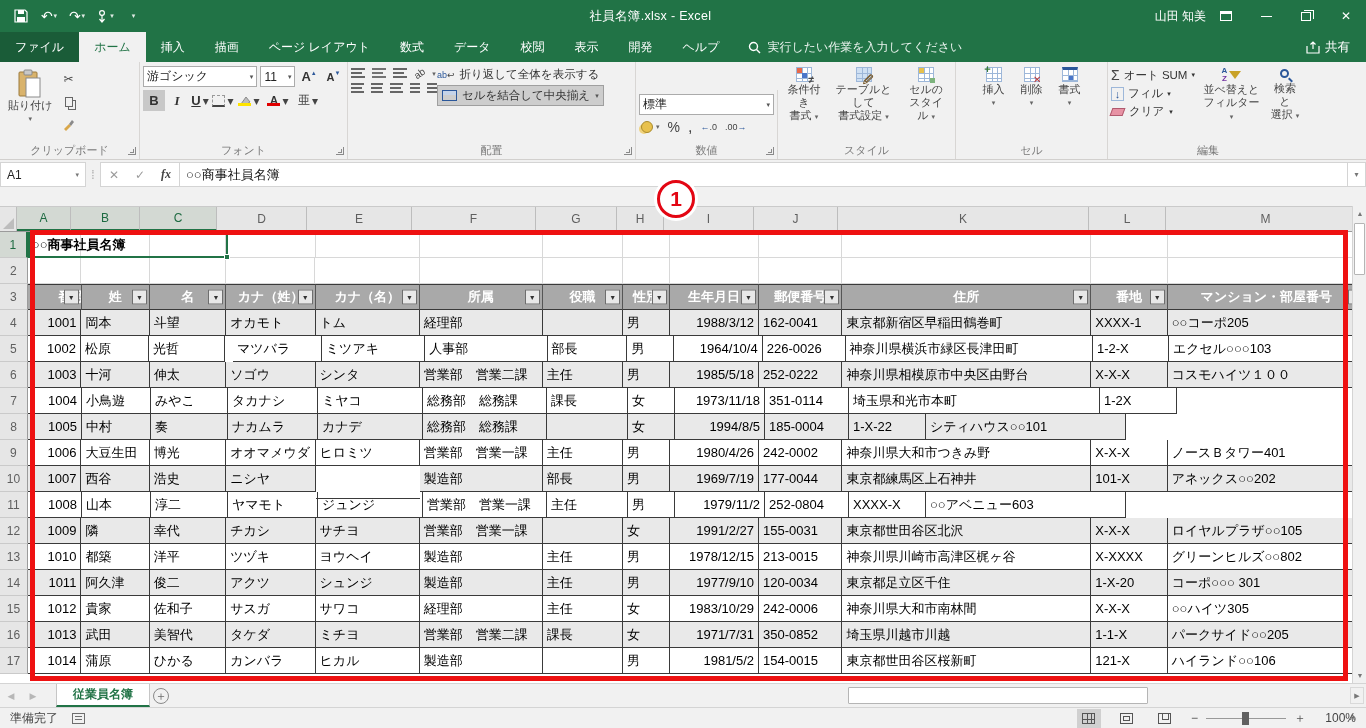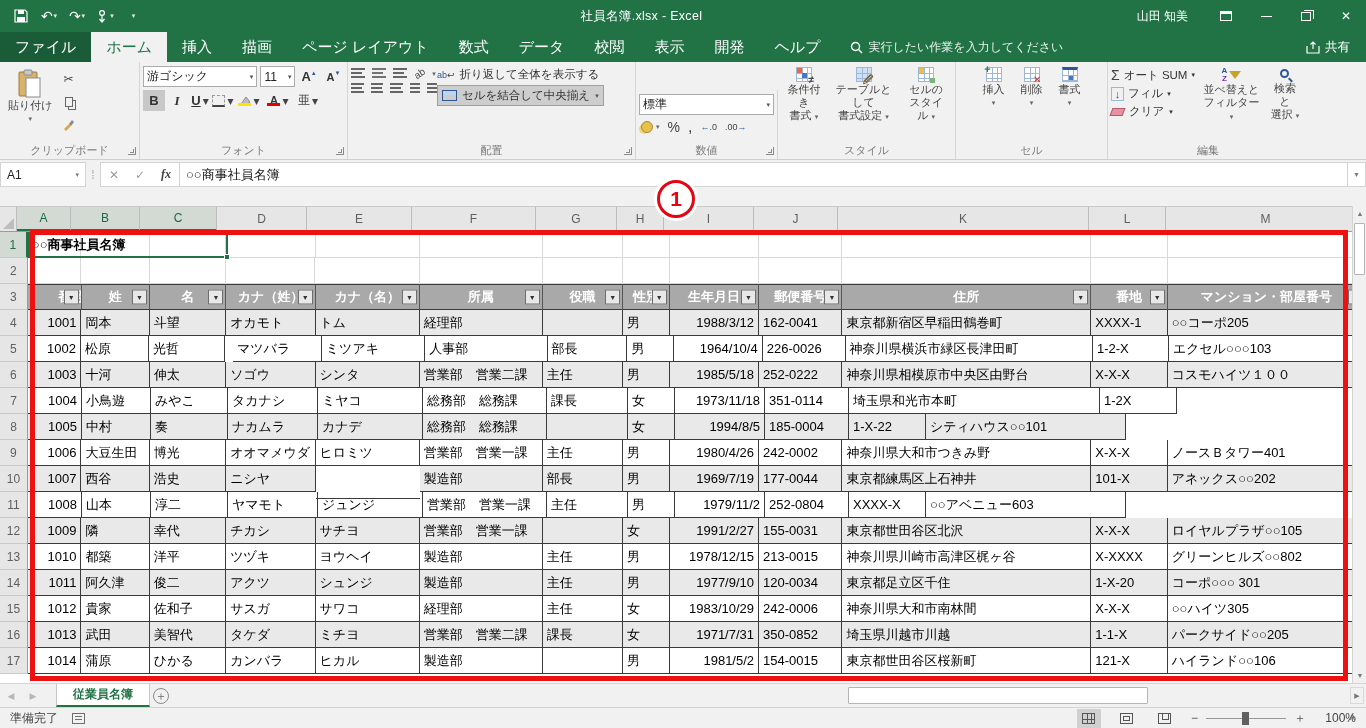--- a/index.html
+++ b/index.html
@@ -7,30 +7,30 @@
   body { font-family:"Liberation Sans","DejaVu Sans",sans-serif; font-size:12px; background:#fff; }
   .app { position:relative; width:1366px; height:728px; background:#f1f1f1; }
 
   
   .titlebar { height:32px; background:#217346; color:#fff; display:flex; align-items:center; }
   .qat { display:flex; align-items:center; gap:2px; padding-left:8px; }
   .qbtn { width:26px; height:26px; display:flex; align-items:center; justify-content:center; color:#fff; font-size:14px; }
   .qbtn .dd { font-size:7px; margin-left:1px; opacity:.85; }
   .tb-title { flex:1; text-align:center; font-size:12.5px; letter-spacing:.3px; }
   .tb-right { display:flex; align-items:center; }
-  .tb-user { font-size:12px; margin-right:18px;text-align:right; }
+  .tb-user { font-size:12px; margin-right:0;text-align:right; }
   .winbtn { width:40px; height:32px; display:flex; align-items:center; justify-content:center; color:#fff; }
   .ico-min { width:11px; height:1px; background:#fff; display:inline-block; }
   .ico-max { width:10px; height:9px; border:1px solid #fff; display:inline-block; position:relative; }
   .ico-max:before { content:""; position:absolute; left:2px; top:-3px; width:9px; height:8px; border:1px solid #fff; border-left:none; border-bottom:none; }
   .ico-ribopt { width:12px; height:10px; border:1px solid #fff; border-top-width:3px; display:inline-block; }
 
   
   .tabrow { height:30px; background:#217346; display:flex; align-items:stretch; color:#fff; }
-  .rtab { padding:0 15px; display:flex; align-items:center; font-size:15px; cursor:default; }
+  .rtab { padding:0 15px; display:flex; align-items:center; font-size:12px; cursor:default; }
   .rtab.file { background:#1a5c38; }
   .rtab.active { background:#f1f1f1; color:#217346; }
   .searchbox { display:flex; align-items:center; gap:6px; padding:0 14px; font-size:12px; color:#eaf3ee; }
   .spacer { flex:1; }
   .sharebtn { display:flex; align-items:center; gap:5px; padding:0 16px; font-size:12.5px; }
 
   
   .ribbon { height:98px; background:#f1f1f1; display:flex; border-bottom:1px solid #d2d0ce; }
   .group { position:relative; display:flex; flex-direction:column; border-right:1px solid #d8d6d4; padding:2px 3px 0 3px; }
   .group-body { flex:1; display:flex; align-items:flex-start; }

